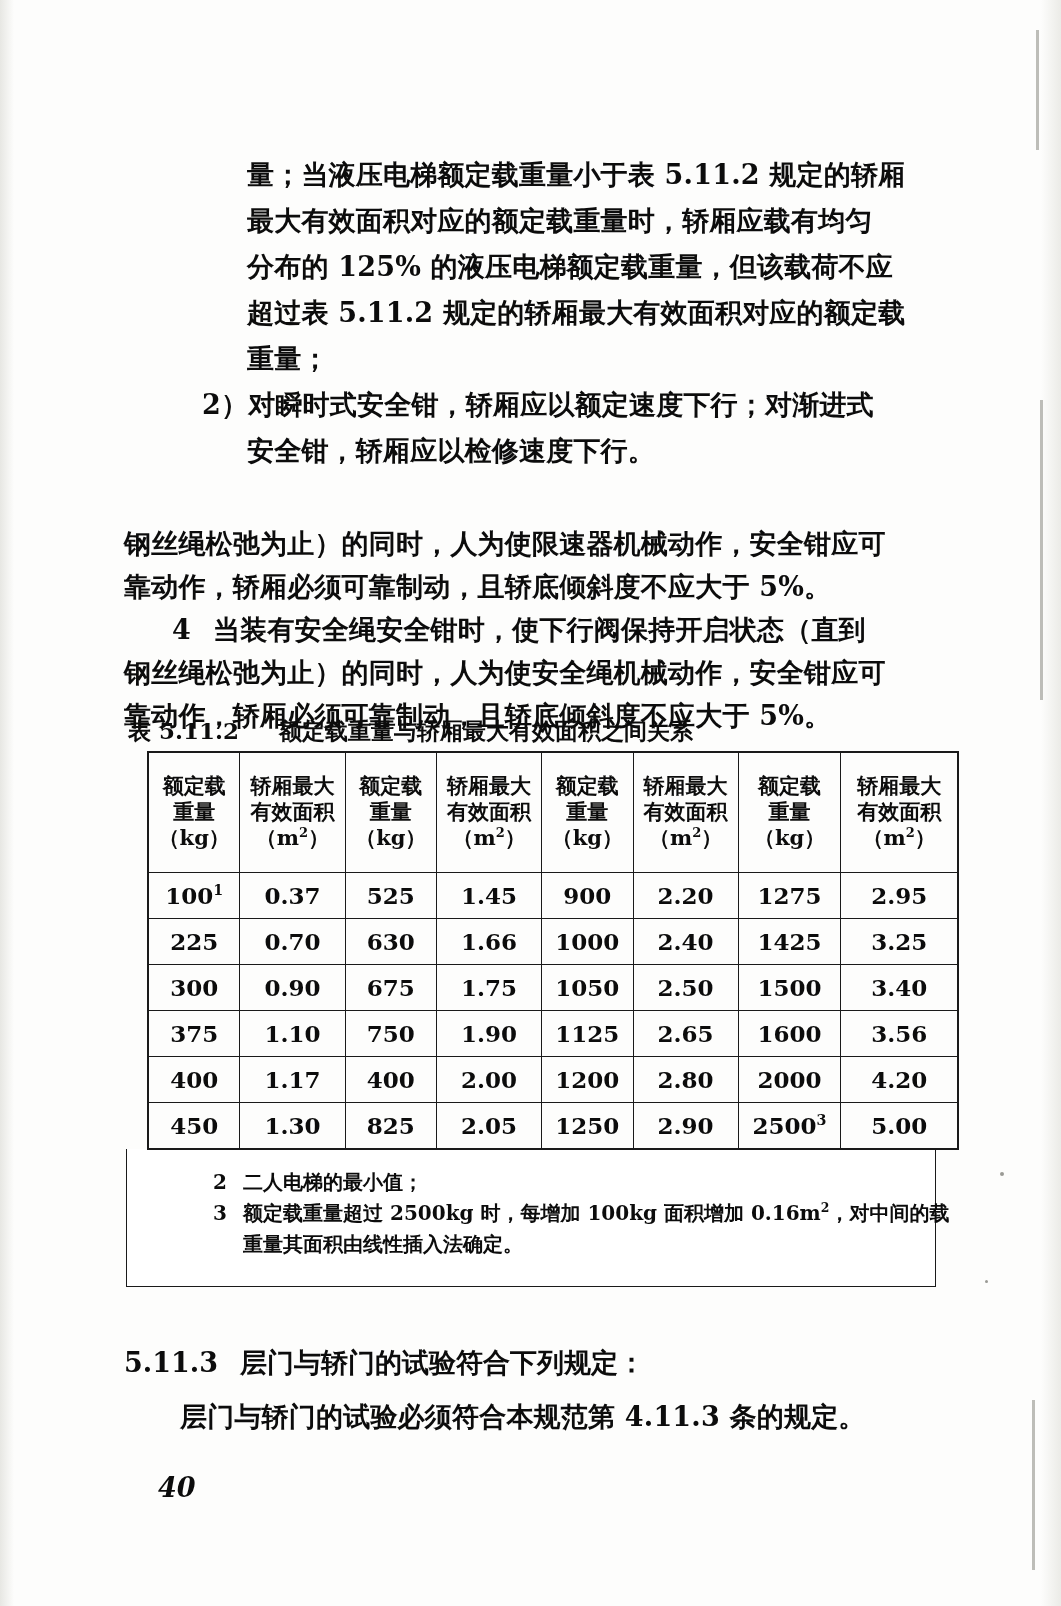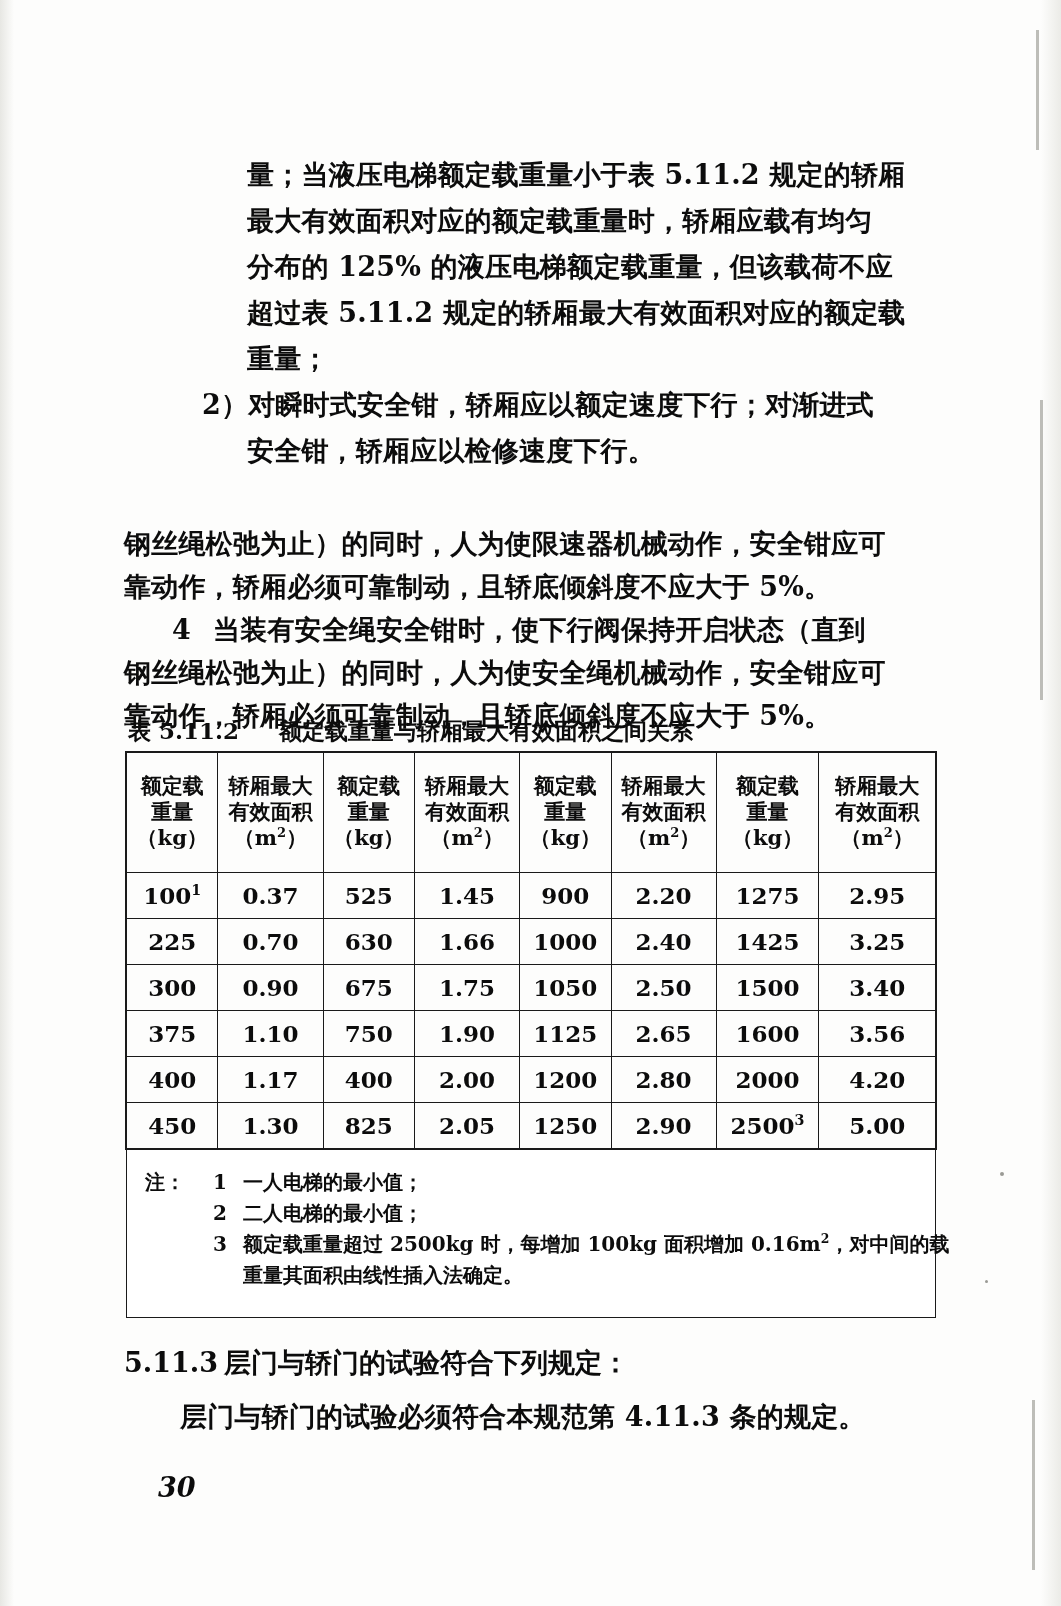--- a/index.html
+++ b/index.html
@@ -114,21 +114,21 @@
     padding: 0;
     font-family: "DejaVu Serif", "Liberation Serif", serif;
   }
   table.data sup {
     font-size: 0.62em;
     vertical-align: super;
     line-height: 0;
   }
   
   .tbl-wrap { border: 0; }
-  table.data { outline: 1.4px solid #1a1a1a; }
+  table.data { outline: 1.4px solid #1a1a1a; margin-left: 22px; }
 
   
   .notes {
     border: 1.4px solid #1a1a1a;
     border-top: none;
     padding: 18px 16px 26px 18px;
     box-sizing: border-box;
     width: 810px;
     background: #fff;
   }
@@ -152,21 +152,21 @@
   .note-line sup { font-size: 0.62em; vertical-align: super; line-height: 0; }
 
   
   .sec-head {
     position: absolute;
     left: 124px;
     font-size: 27px;
     font-weight: 700;
     white-space: nowrap;
   }
-  .sec-head .sec-no { margin-right: 6px; }
+  .sec-head .sec-no { margin-right: 22px; }
 
   
   .folio {
     position: absolute;
     left: 158px;
     top: 1472px;
     font-size: 27px;
     font-style: italic;
     font-weight: 700;
     font-family: "DejaVu Serif", "Liberation Serif", serif;
@@ -331,33 +331,30 @@
             <td>2.05</td>
             <td>1250</td>
             <td>2.90</td>
             <td>2500<sup>3</sup></td>
             <td>5.00</td>
           </tr>
         </tbody>
     </table>
 
     <div class="notes">
-      <div class="note-line">
-        <span class="note-head">注：</span><span class="marker lat">1</span><span>一人电梯的最小值；</span>
-      </div>
       <div class="note-line note-indent">
         <span class="marker lat">2</span><span>二人电梯的最小值；</span>
       </div>
       <div class="note-line note-indent">
         <span class="marker lat">3</span><span>额定载重量超过 2500kg 时，每增加 100kg 面积增加 0.16m</span><sup>2</sup><span>，对中间的载</span>
       </div>
       <div class="note-line note-hang">重量其面积由线性插入法确定。</div>
     </div>
   </div>
 
   <div class="sec-head" style="top:1345px;">
     <span class="sec-no lat">5.11.3</span><span>层门与轿门的试验符合下列规定：</span>
   </div>
   <div class="para" style="left:180px;top:1394px;">层门与轿门的试验必须符合本规范第 4.11.3 条的规定。</div>
 
-  <div class="folio">30</div>
+  <div class="folio">40</div>
 
 </div>
 
 </body></html>

